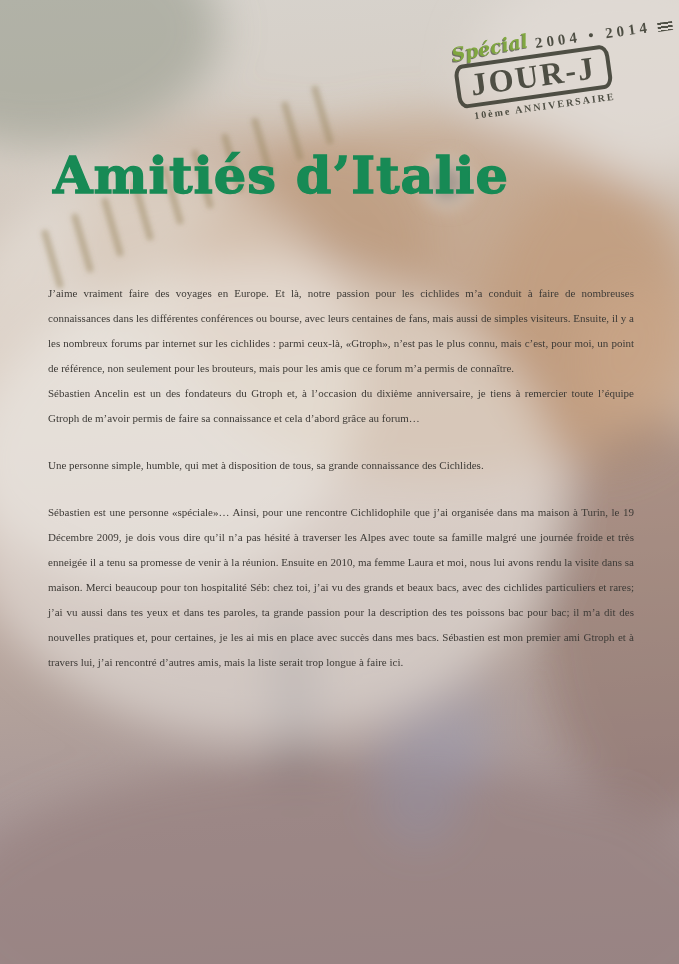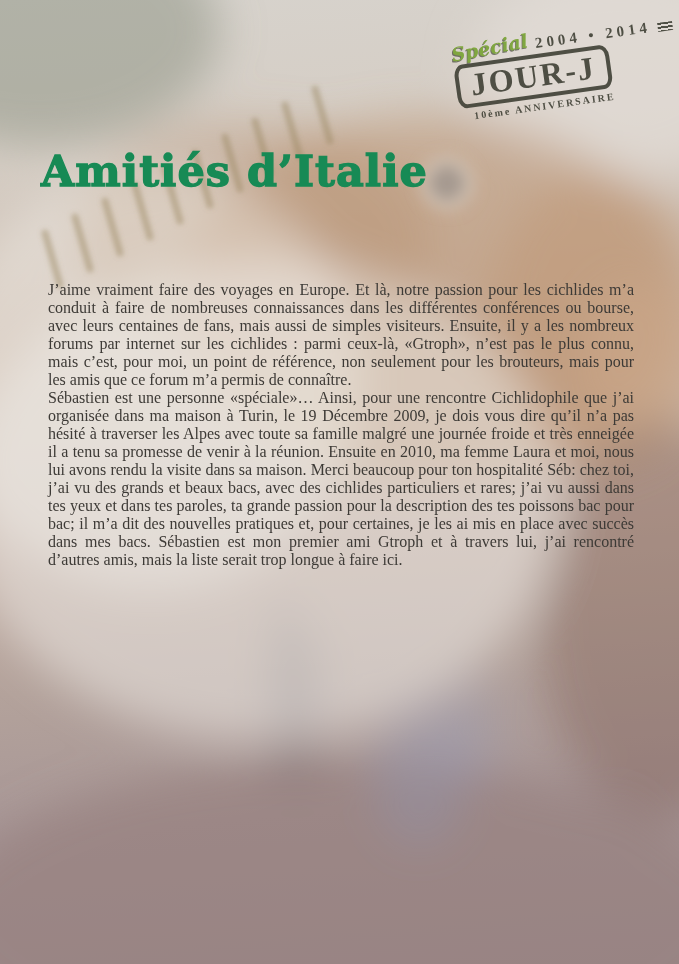--- a/index.html
+++ b/index.html
@@ -42,29 +42,29 @@
     padding:1px 11px 3px 11px;
     font-weight:bold;font-size:32px;line-height:1;letter-spacing:2px;white-space:nowrap;
   }
   .stamp-anniv{
     margin-top:3px;margin-left:14px;
     font-weight:bold;font-size:10px;letter-spacing:2px;white-space:nowrap;
   }
 
   
   .title{
-    position:absolute;top:150px;left:41px;z-index:2;margin:0;
+    position:absolute;top:150px;left:53px;z-index:2;margin:0;
     font-family:"DejaVu Serif", serif;
-    font-weight:900;font-size:43px;line-height:1;letter-spacing:1px;
+    font-weight:900;font-size:51px;line-height:1;letter-spacing:1px;
     color:#178a55;
     -webkit-text-stroke:1.3px #178a55;
   }
   .body-text{
     position:absolute;top:281px;left:48px;width:586px;z-index:2;
-    font-size:16px;line-height:18px;text-align:justify;
+    font-size:11px;line-height:25px;text-align:justify;
     color:#3d3a36;
   }
   .body-text p{margin:0;}
   .body-text p.gap-after{margin-bottom:21.8px;}
 
   
   .page-marker{
     position:absolute;right:28px;bottom:16px;width:58px;height:64px;z-index:3;
   }
   .page-marker svg{display:block;width:100%;height:100%;}
@@ -136,17 +136,19 @@
     <div class="stamp-box">
       <span>JOUR-J</span>
     </div>
     <div class="stamp-anniv">10ème ANNIVERSAIRE</div>
   </div>
 
   <h1 class="title">Amitiés d’Italie</h1>
 
   <div class="body-text">
     <p>J’aime vraiment faire des voyages en Europe. Et là,  notre passion pour les cichlides m’a conduit à faire de nombreuses connaissances dans les différentes conférences ou bourse, avec leurs centaines de fans, mais aussi de simples visiteurs. Ensuite, il y a les nombreux forums par internet sur les cichlides : parmi ceux-là, «Gtroph», n’est pas le plus connu, mais c’est, pour moi, un point de référence, non seulement pour les brouteurs, mais pour les amis que ce forum m’a permis de connaître.</p>
+    <p class="gap-after">Sébastien Ancelin est un des fondateurs du Gtroph et, à l’occasion du dixième anniversaire, je tiens à remercier toute l’équipe Gtroph de m’avoir permis de faire sa connaissance et cela d’abord grâce au forum…</p>
+    <p class="gap-after">Une personne simple, humble, qui met à disposition de tous,  sa grande connaissance des Cichlides.</p>
     <p>Sébastien est une personne «spéciale»… Ainsi, pour une rencontre Cichlidophile que j’ai organisée dans ma maison à Turin, le 19 Décembre 2009, je dois vous dire qu’il n’a pas hésité  à traverser les Alpes avec toute sa famille malgré une journée froide et très enneigée il a tenu sa promesse de venir à la réunion. Ensuite en 2010, ma femme Laura et moi, nous lui avons rendu la visite dans sa maison. Merci beaucoup pour ton hospitalité Séb: chez toi, j’ai vu des grands et beaux bacs, avec des cichlides  particuliers  et rares;  j’ai vu aussi dans tes yeux et dans tes paroles, ta grande passion pour la description des tes  poissons bac pour bac;  il m’a dit des nouvelles pratiques et, pour certaines, je les ai mis en place avec succès dans mes bacs. Sébastien est mon premier ami Gtroph et à travers lui, j’ai rencontré d’autres amis, mais la liste serait trop longue à faire ici.</p>
   </div>
 
 
 </div>
 
 </body></html>

